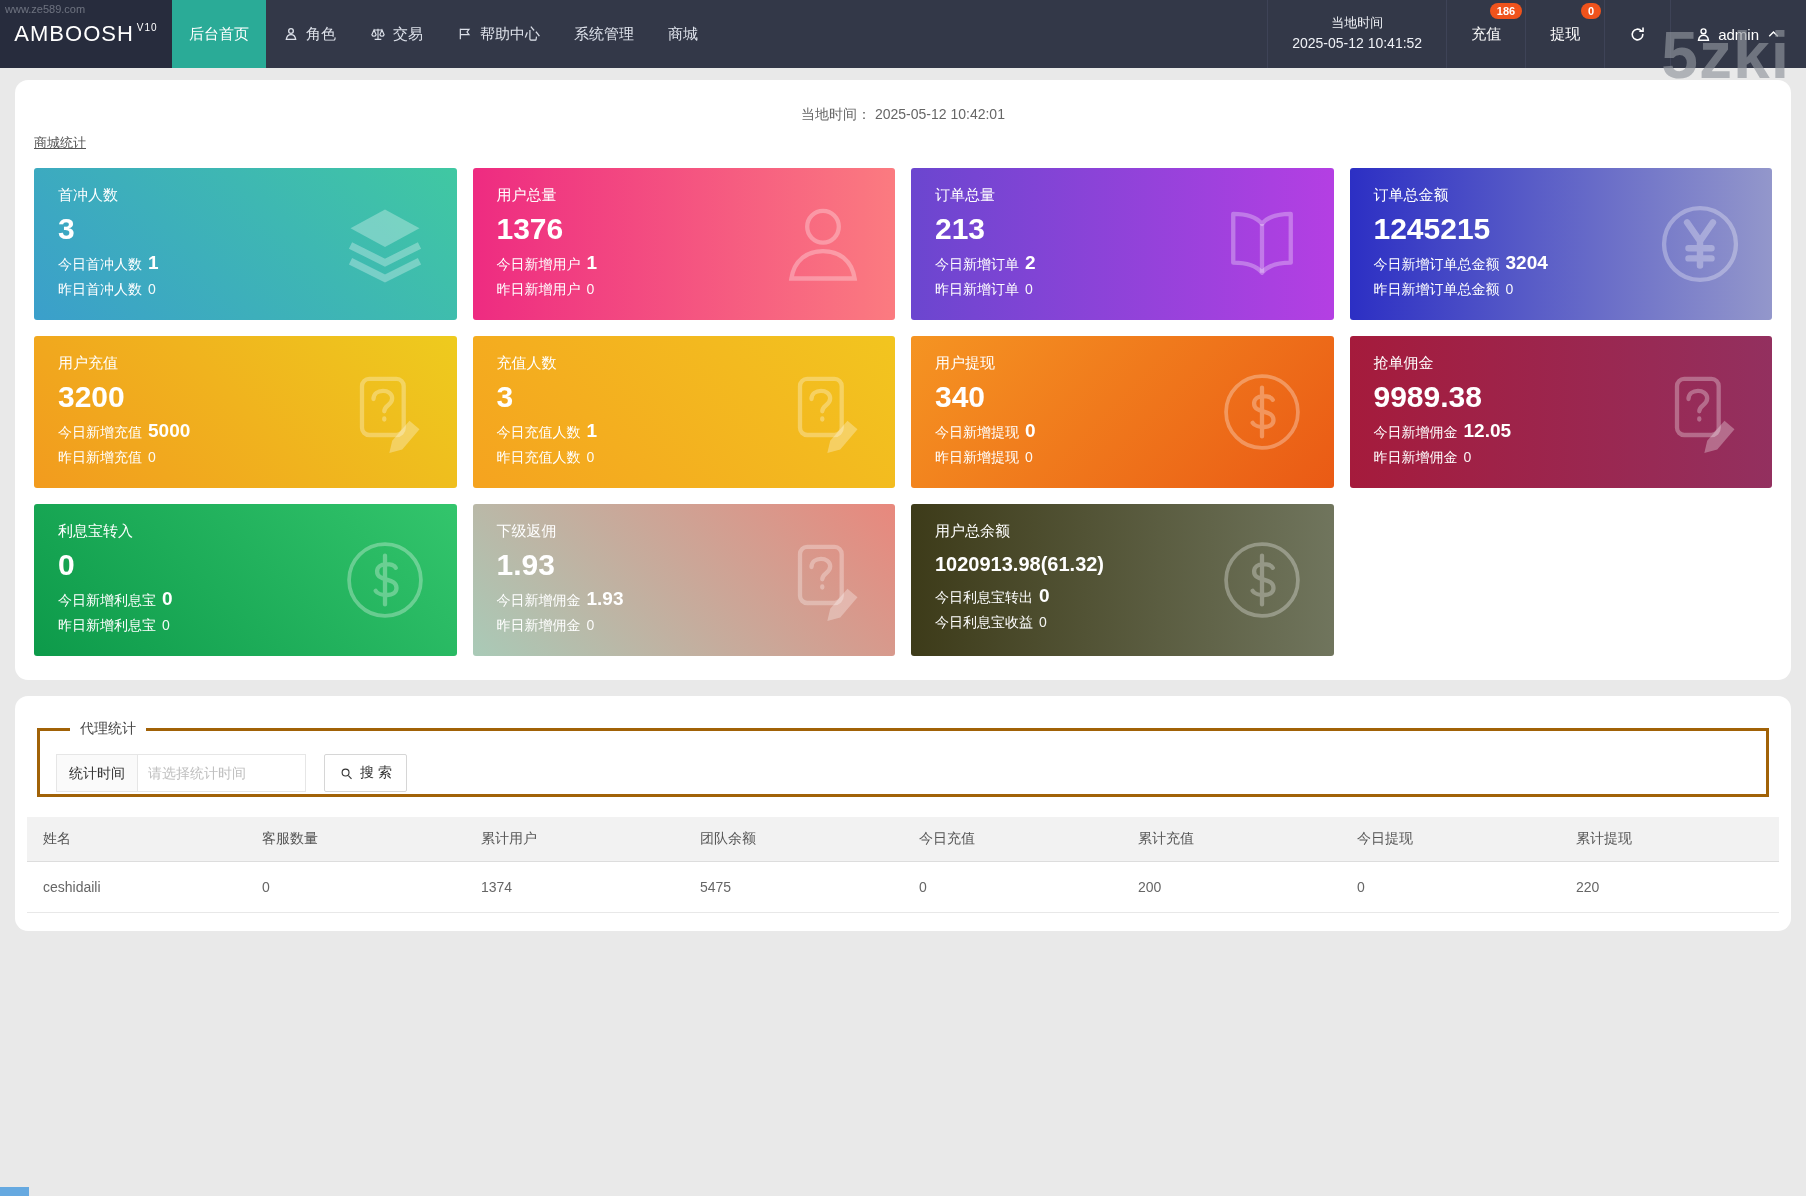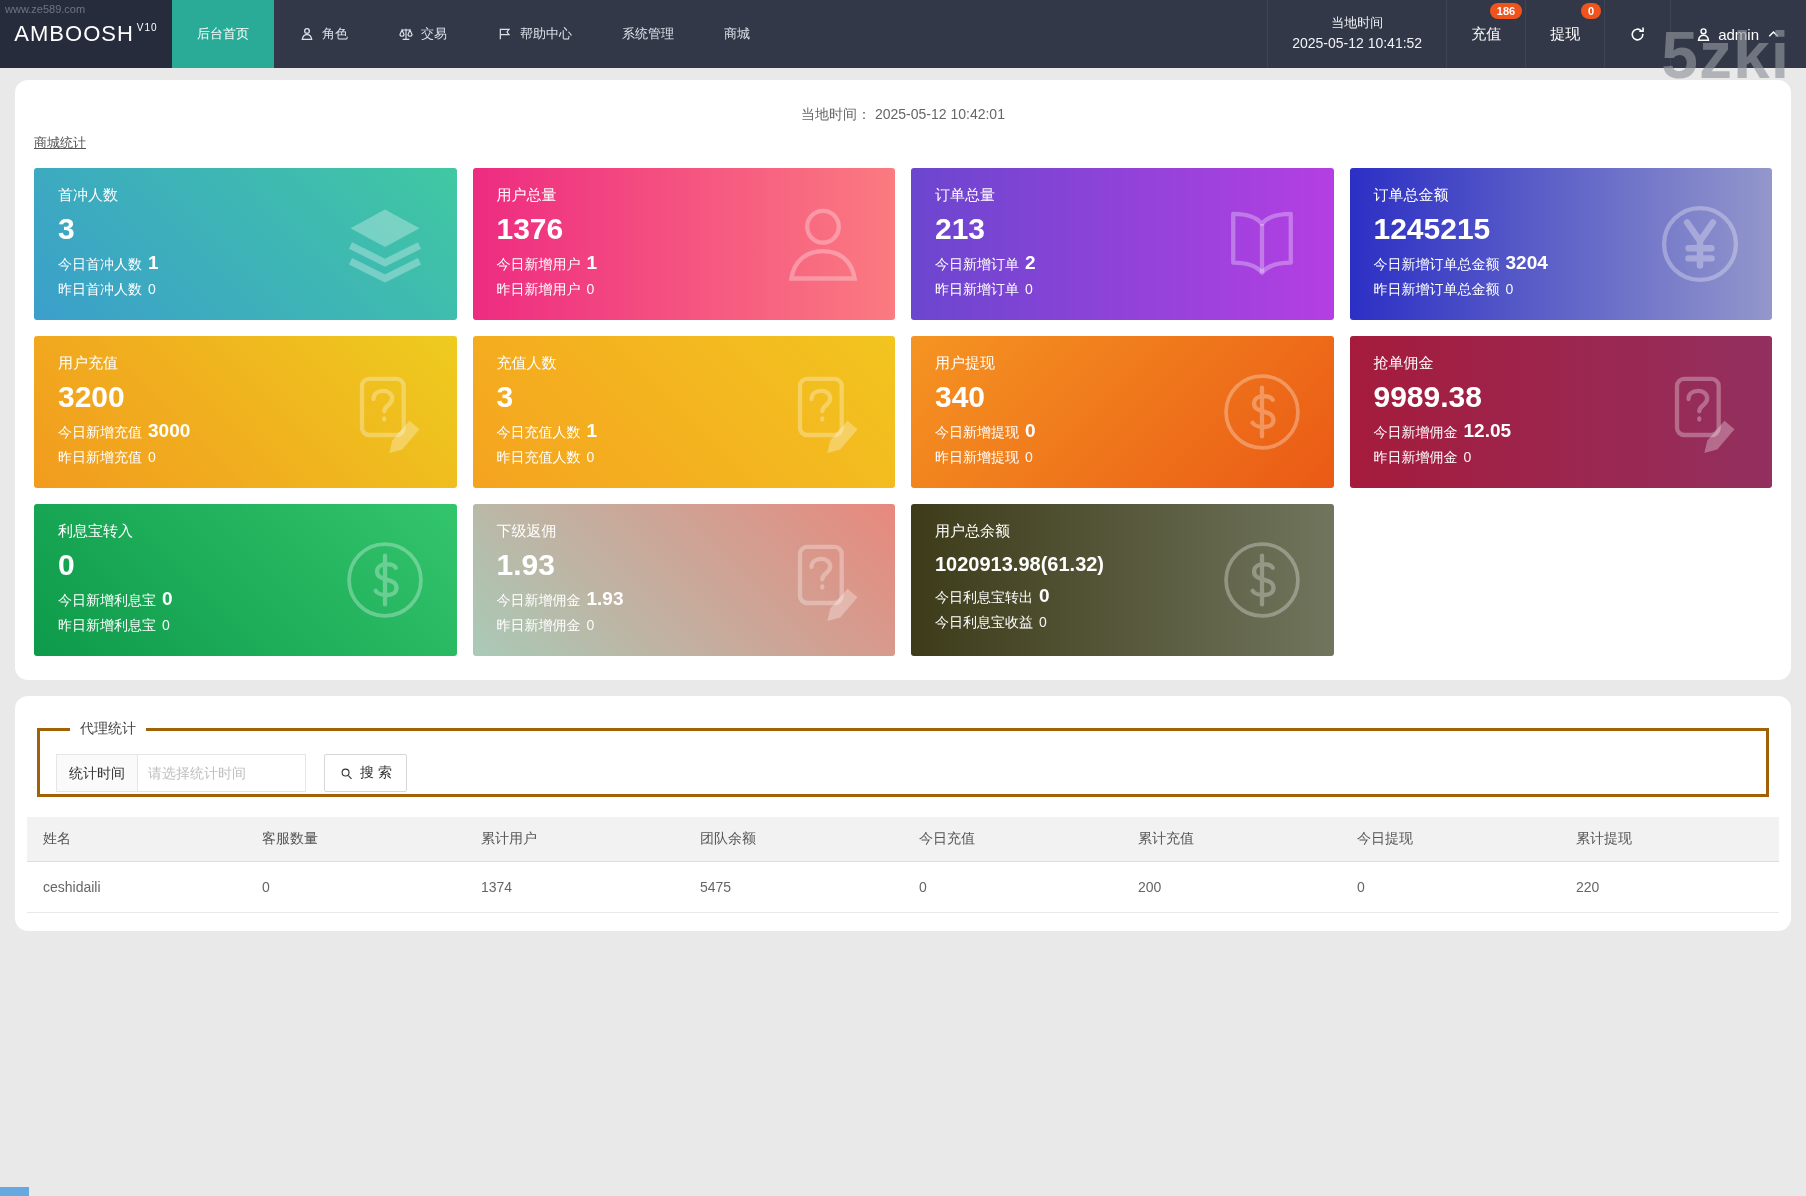--- a/index.html
+++ b/index.html
@@ -10,21 +10,21 @@
     font-family:"Liberation Sans","DejaVu Sans",sans-serif;
   }
   .icon { display:inline-flex; }
   .icon svg { display:block; }
 
   
   .navbar { height:68px; background:var(--navbar-bg,#333848); display:flex; align-items:stretch; color:#fff; position:relative; z-index:10; }
   .logo { width:172px; background:var(--logo-bg,#272c3d); display:flex; align-items:center; justify-content:center; font-size:22px; letter-spacing:1px; cursor:pointer; }
   .logo sup { font-size:10px; margin-left:3px; position:relative; top:-7px; }
   .menu { display:flex; align-items:stretch; }
-  .menu-item { display:flex; align-items:center; gap:7px; padding:0 25px; font-size:13px; color:#dde1ea; cursor:pointer; }
+  .menu-item { display:flex; align-items:center; gap:7px; padding:0 17px; font-size:15px; color:#dde1ea; cursor:pointer; }
   .menu-item.active { background:var(--accent,#2aab97); color:#fff; }
   .menu-item .icon svg { width:16px; height:16px; }
   .nav-right { margin-left:auto; display:flex; align-items:stretch; }
   .time-block { padding:0 24px; border-left:1px solid #3e4357; display:flex; flex-direction:column; justify-content:center; text-align:center; font-size:13px; line-height:1.55; color:#f0f2f7; }
   .time-block .t2 { font-size:14px; }
   .nav-cell { position:relative; display:flex; align-items:center; padding:0 24px; font-size:15px; border-left:1px solid #3e4357; cursor:pointer; }
   .nav-cell:last-child { border-right:none; }
   .badge { position:absolute; top:3px; right:3px; background:var(--badge,#f0531c); color:#fff; font-size:11px; line-height:14px; padding:1px 7px; border-radius:9px; font-weight:bold; }
   .nav-cell .icon svg { width:17px; height:17px; }
   .admin { gap:6px; }
@@ -210,21 +210,21 @@
           <span class="icon card-icon">
             <svg viewBox="0 0 64 64" fill="none" stroke="currentColor">
               <circle cx="32" cy="32" r="25" stroke-width="3"></circle>
               <path stroke-width="4.5" stroke-linecap="round" d="M23 17l9 13 9-13M32 30v17M24 35h16M24 42h16"></path>
             </svg>
           </span>
         </div>
         <div class="card" style="background: linear-gradient(45deg, rgb(242, 155, 30), rgb(238, 203, 30));">
           <div class="c-title">用户充值</div>
           <div class="c-value">3200</div>
-          <div class="c-line"><span>今日新增充值</span><b>3000</b></div>
+          <div class="c-line"><span>今日新增充值</span><b>5000</b></div>
           <div class="c-line"><span>昨日新增充值</span><b class="n">0</b></div>
           <span class="icon card-icon">
             <svg viewBox="0 0 64 64" fill="none" stroke="currentColor" stroke-width="3">
               <rect x="16" y="9" width="29" height="39" rx="5"></rect>
               <path stroke-linecap="round" d="M24 23c0-7.5 13-7.5 13-.5 0 5-5.5 4.5-5.5 9M31.5 36.5v.7"></path>
               <path fill="currentColor" stroke="none" d="M37 52l12-14 7 6-12 14-9 2.5z"></path>
             </svg>
           </span>
         </div>
         <div class="card" style="background: linear-gradient(45deg, rgb(245, 163, 31), rgb(242, 197, 31));">

